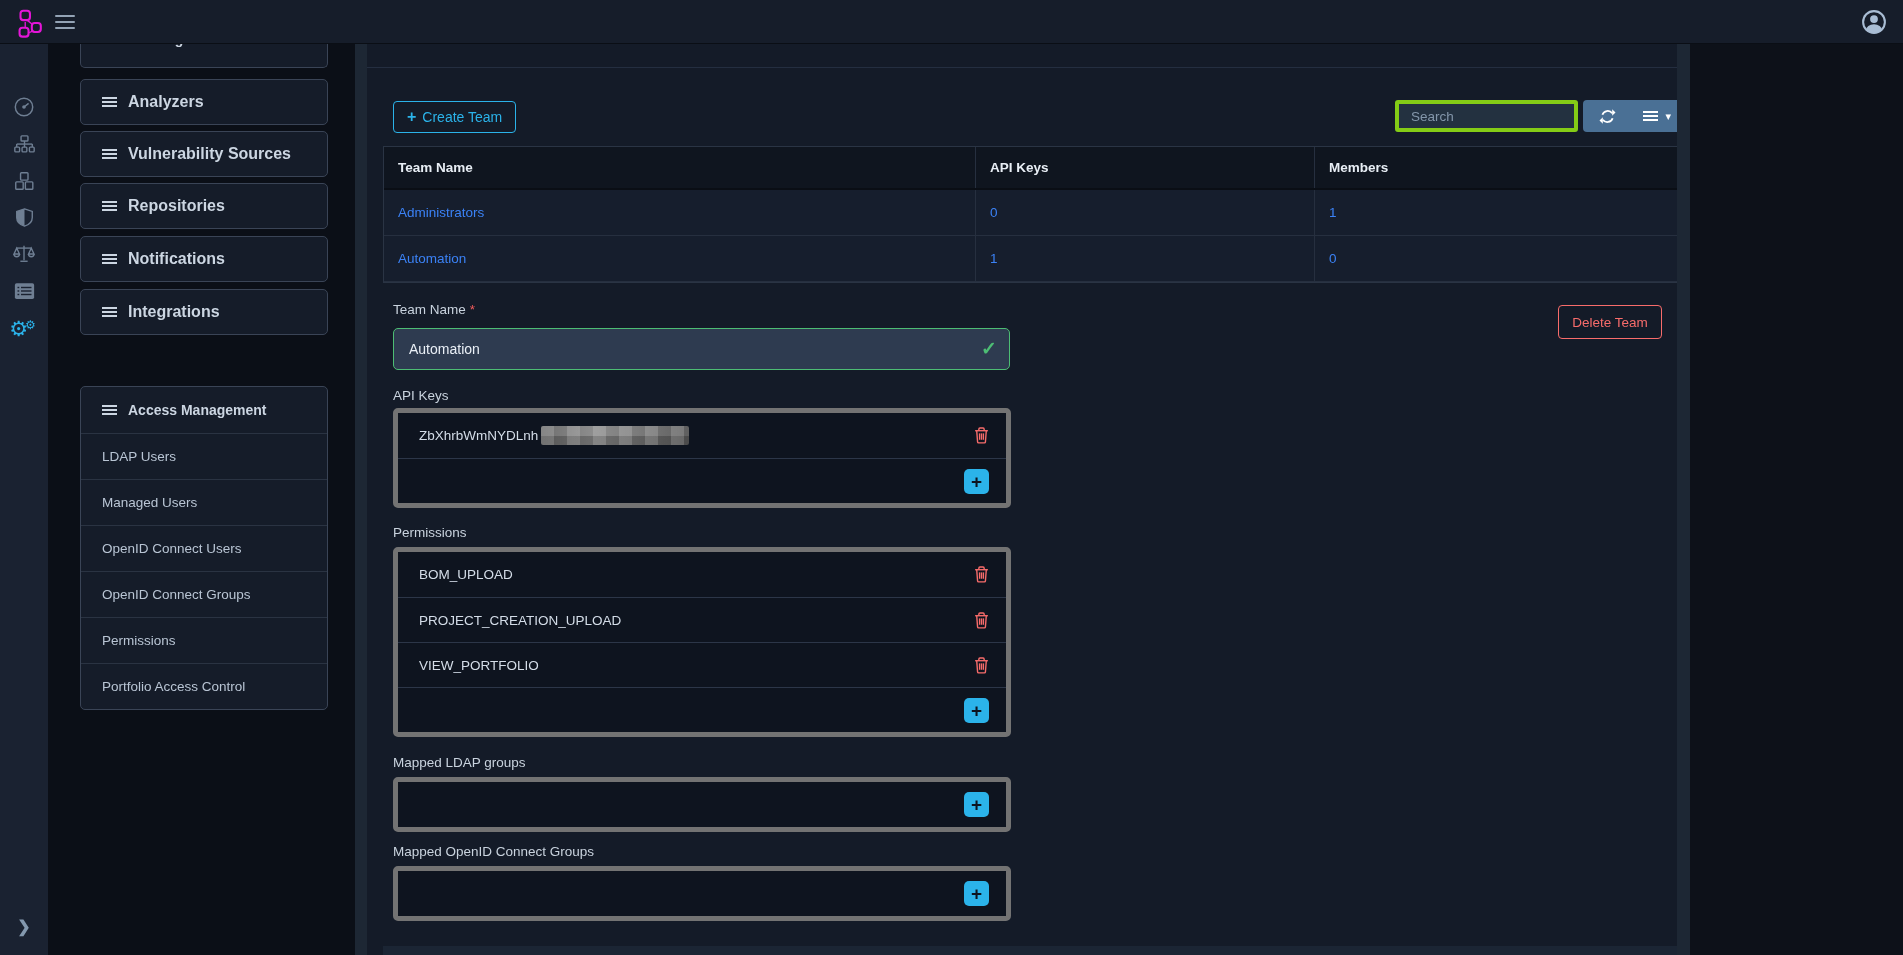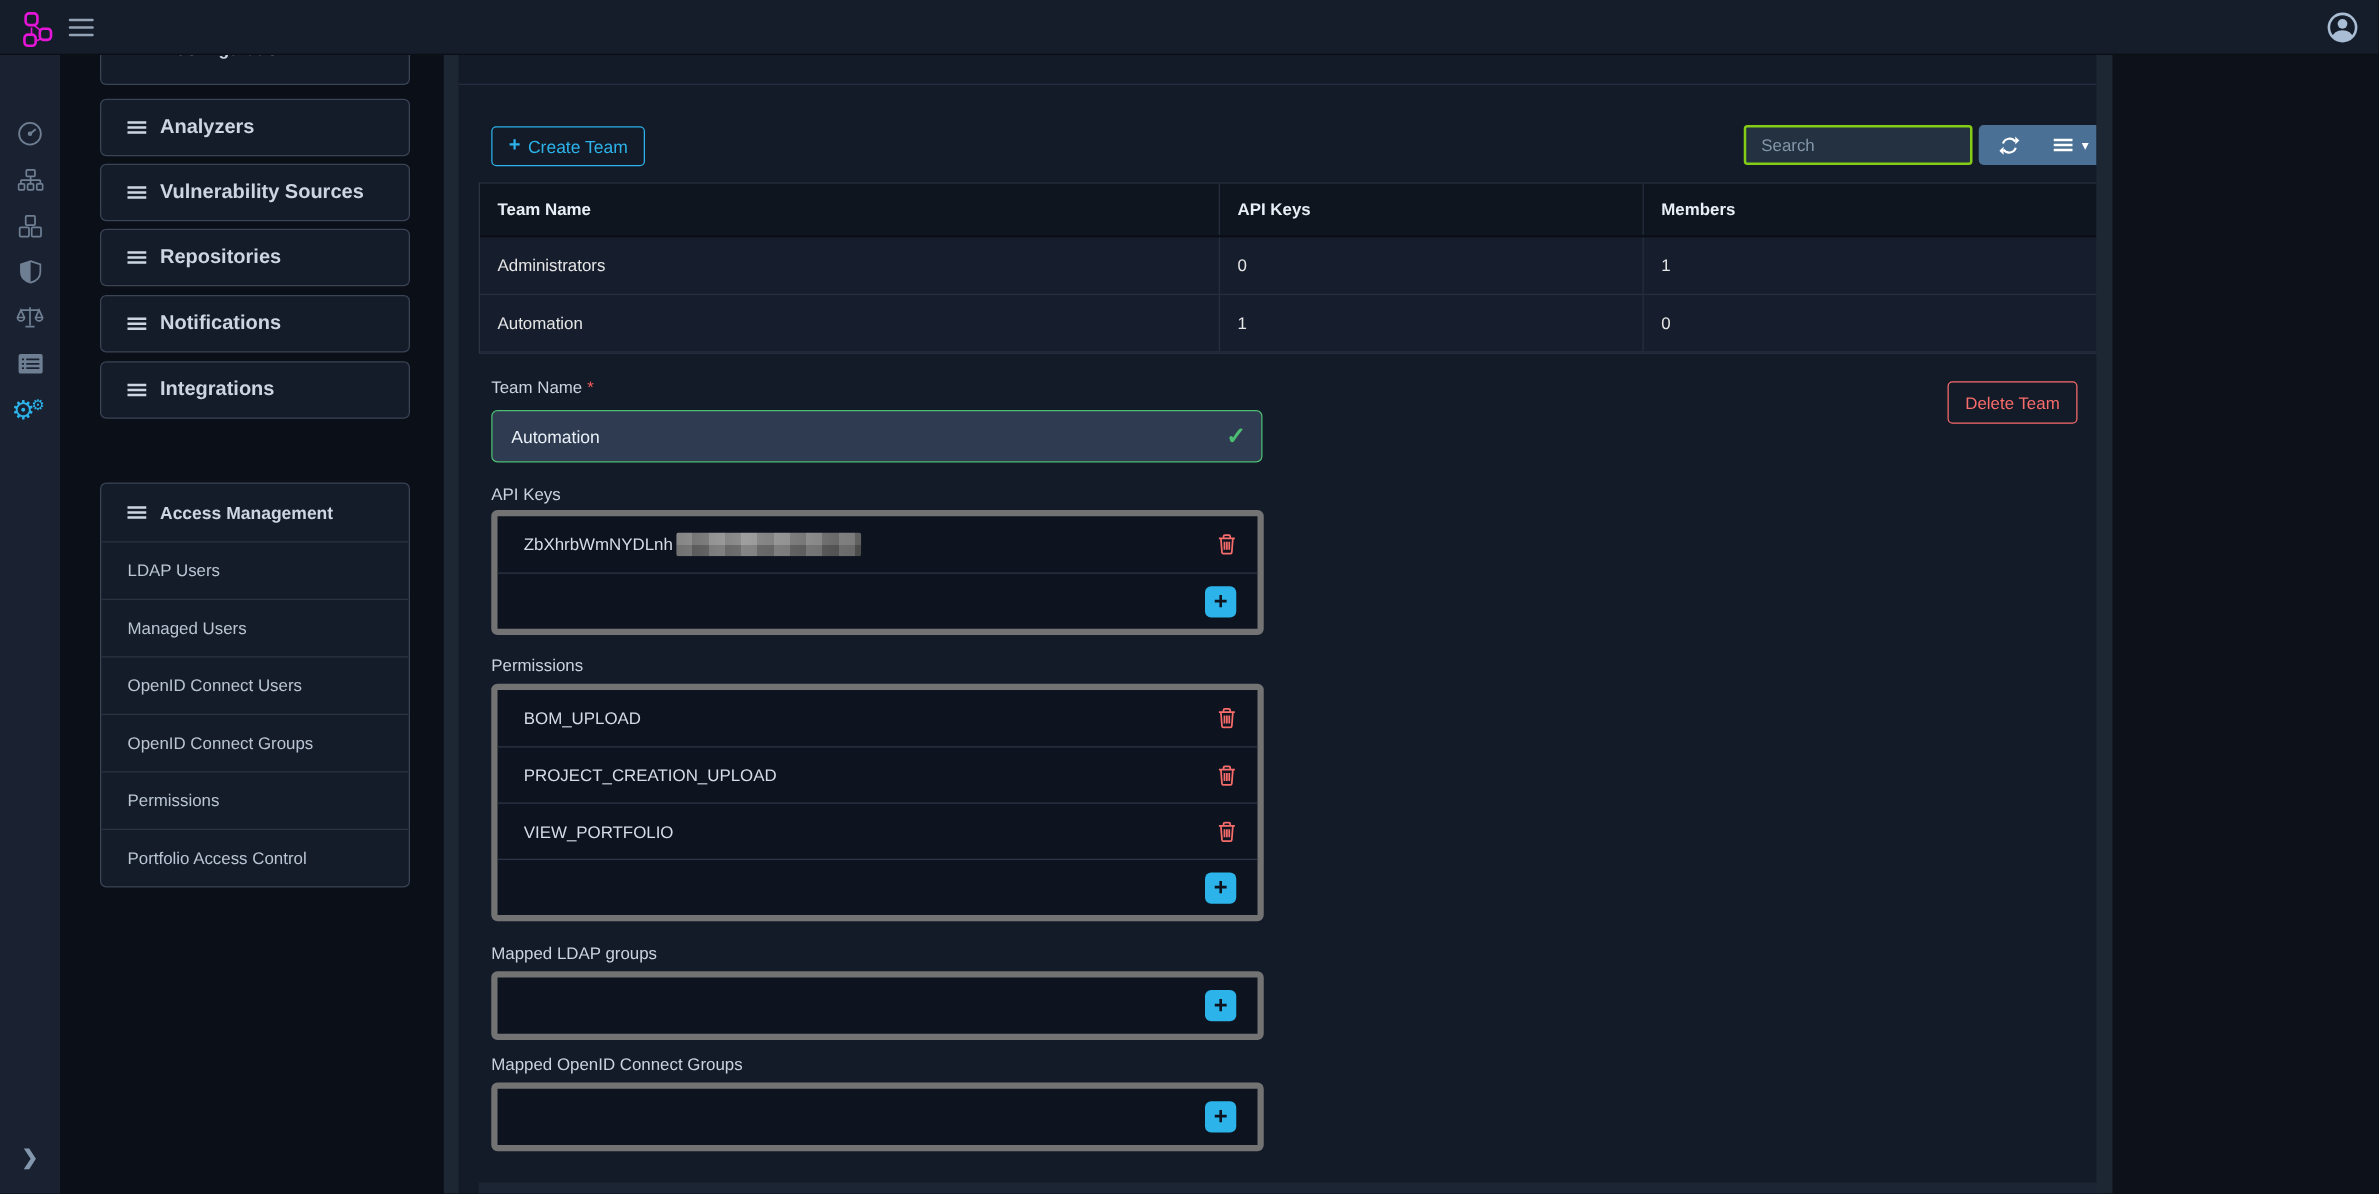--- a/index.html
+++ b/index.html
@@ -50,38 +50,38 @@
   
   #main { position:absolute; left:367px; top:44px; width:1310px; height:911px; background:#141b28; }
   #main-scrollbar { position:absolute; left:1677px; top:44px; width:13px; height:911px; background:#1d2734; }
   #main-topline { position:absolute; left:0; top:23px; width:1310px; height:1px; background:#242e40; }
   #create-team-btn { position:absolute; left:26px; top:57px; height:32px;
     display:inline-flex; align-items:center; gap:6px; padding:0 13px;
     background:transparent; border:1px solid #2bb3ea; border-radius:4px;
     color:#2bb3ea; font-size:14px; cursor:pointer; }
   #create-team-btn .plus { font-weight:bold; font-size:16px; }
   #search-input { position:absolute; left:1028px; top:56px; width:183px; height:32px;
-    background:#233140; border:2px solid #84cc16; border-radius:3px;
+    background:#233140; border:4px solid #84cc16; border-radius:3px;
     color:#dbe4ee; font-size:13.5px; padding:0 12px; outline:none;
     font-family:"Liberation Sans", sans-serif; }
   #search-input::placeholder { color:#8396aa; }
   #toolbar-group { position:absolute; left:1216px; top:56px; width:99px; height:32px;
     background:#4a7095; border-radius:4px; display:flex; }
   .tool-btn { flex:1; display:flex; align-items:center; justify-content:center;
     gap:4px; cursor:pointer; color:#fff; }
   .mini-bars { display:flex; flex-direction:column; justify-content:space-between; width:15px; height:11px; }
   .mini-bars i { display:block; height:2.4px; background:#fff; }
   .caret { color:#fff; font-size:11px; margin-left:3px; }
   
   #teams-table { position:absolute; left:16px; top:102px; width:1297px;
     border:1px solid #2a3444; font-size:13.5px; }
   .t-row { display:flex; }
   .t-head { height:43px; background:#0f151f; border-bottom:2px solid #0a0e15;
     font-weight:bold; color:#e8eef5; }
-  .t-body { height:46px; background:#161e2d; border-bottom:1px solid #262f3f; color:#e5e5e5; cursor:pointer; }
+  .t-body { height:46px; background:#161e2d; border-bottom:1px solid #262f3f; color:#3b82f6; cursor:pointer; }
   .t-cell { display:flex; align-items:center; padding-left:14px; border-right:1px solid #262f3f; }
   .t-cell:last-child { border-right:none; }
   .c1 { width:592px; } .c2 { width:339px; } .c3 { width:366px; flex:1;text-align:center; }
   
   .field-label { position:absolute; left:26px; font-size:13.5px; color:#c9d3de; }
   .req { color:#f15b5b; margin-left:4px; }
   #team-name-wrap { position:absolute; left:26px; top:284px; width:617px; height:42px; }
   #team-name-input { width:100%; height:100%; background:#2e3b50;
     border:1.5px solid #4dbd74; border-radius:5px; color:#e9eff6; font-size:14px;
     padding:0 15px 0 15px; outline:none; font-family:"Liberation Sans", sans-serif; }

